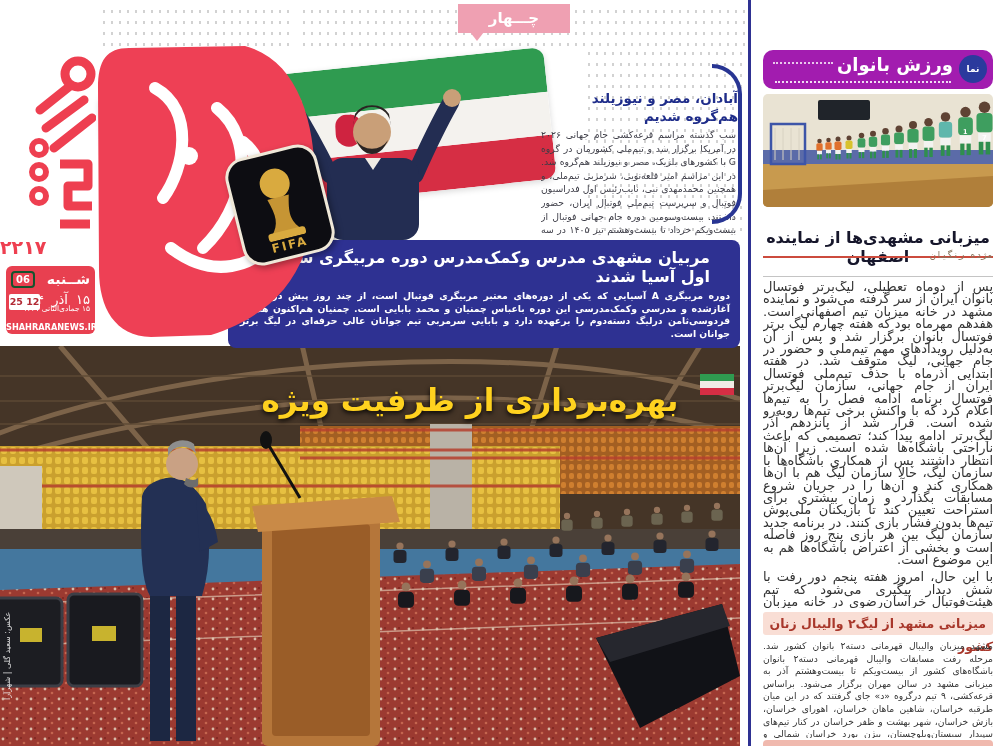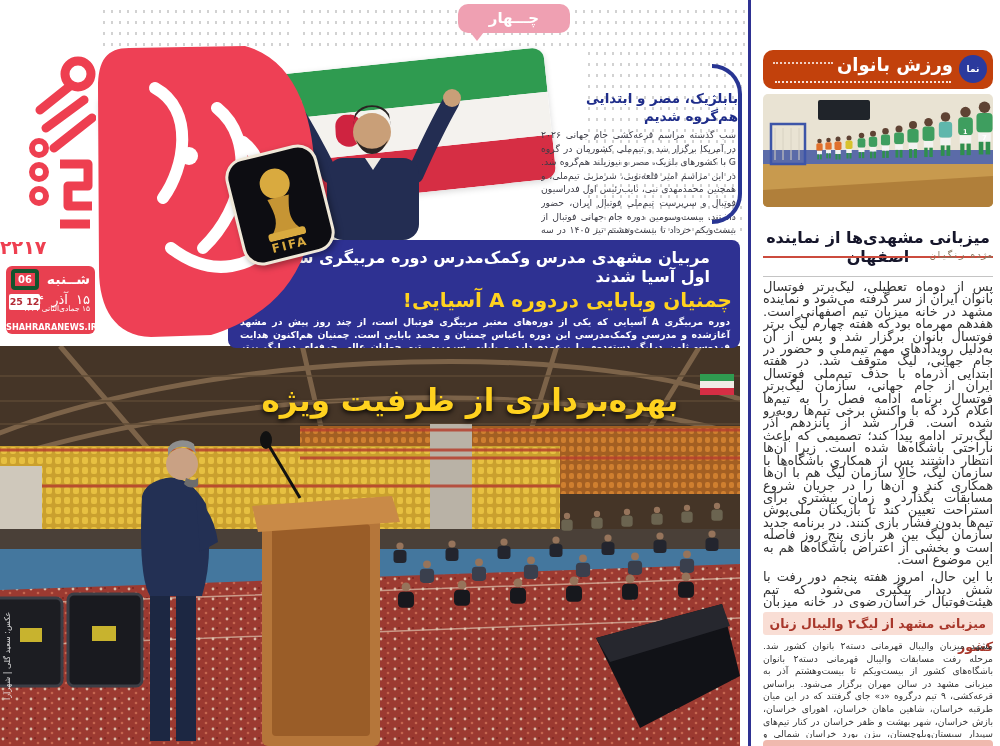--- a/index.html
+++ b/index.html
@@ -8,29 +8,29 @@
   .abs{position:absolute;}
   .dots{background-image:radial-gradient(#d2d2d2 1px,transparent 1.4px);background-size:8px 11px;}
 
   
   .issue-no{left:0;top:236px;width:96px;text-align:left;color:#ee3f50;font-weight:bold;
             font-size:19px;letter-spacing:5px;direction:rtl;}
   .datebox{left:6px;top:266px;width:89px;height:68px;background:#e84050;border-radius:6px;color:#fff;overflow:hidden;}
   .datebox .row1{position:absolute;top:3px;left:0;right:0;height:20px;direction:rtl;display:flex;
                  justify-content:space-between;align-items:center;padding:0 5px;}
   .weekday{font-size:14px;font-weight:bold;}
-  .daybadge{border:4px solid #14532d;border-radius:4px;font-size:10px;font-weight:bold;padding:0 3px;line-height:13px;}
+  .daybadge{border:2px solid #14532d;border-radius:4px;font-size:10px;font-weight:bold;padding:0 3px;line-height:13px;}
   .jal{position:absolute;top:26px;right:5px;font-size:13px;word-spacing:4px;direction:rtl;}
   .hij{position:absolute;top:38px;right:5px;font-size:7.5px;direction:rtl;}
   .gregbox{position:absolute;left:3px;top:28px;width:31px;height:16px;background:#fff;color:#b22a35;
            font-size:9.5px;font-weight:bold;text-align:center;line-height:16px;border-radius:2px;}
   .site{position:absolute;bottom:2px;left:0;right:0;text-align:center;font-size:8.2px;font-weight:bold;letter-spacing:0;}
 
   
-  .pagetab{left:458px;top:4px;width:112px;height:29px;background:#efa0b2;border-radius:10px;color:#fff;
+  .pagetab{left:458px;top:4px;width:112px;height:29px;background:#efa0b2;border-radius:0;color:#fff;
            font-weight:bold;font-size:15px;text-align:center;line-height:29px;direction:rtl;}
   .pagetab:after{content:"";position:absolute;left:12px;bottom:-8px;border-left:7px solid transparent;
                  border-right:7px solid transparent;border-top:9px solid #efa0b2;}
 
   
   .flagscene{left:95px;top:50px;width:470px;height:190px;z-index:2;}
   .flag{position:absolute;left:8px;top:20px;width:448px;height:132px;transform:rotate(-6deg);
         border-radius:12px;overflow:hidden;box-shadow:0 2px 6px rgba(0,0,0,.15);}
   .flag .g{height:34%;background:#2f9b50;}
   .flag .w{height:33%;background:#f4f2ee;position:relative;}
@@ -66,21 +66,21 @@
   .mainphoto{left:0;top:346px;width:740px;height:400px;overflow:hidden;background:#2c241d;}
   .ph-kick{left:190px;top:360px;width:560px;text-align:center;color:#fff;font-weight:bold;font-size:14.5px;
            direction:rtl;z-index:6;text-shadow:0 1px 3px rgba(0,0,0,.85);}
   .ph-hl{left:190px;top:382px;width:560px;text-align:center;color:#ffd21f;font-weight:bold;font-size:31px;
          direction:rtl;z-index:6;text-shadow:0 2px 5px rgba(0,0,0,.9);}
   .credit{left:3px;top:700px;transform:rotate(-90deg);transform-origin:0 0;white-space:nowrap;color:#f0f0f0;
           font-size:8px;direction:rtl;z-index:6;opacity:.9;}
 
   
   .divider{left:748px;top:0;width:3px;height:746px;background:#2e3192;}
-  .banner{left:763px;top:50px;width:230px;height:39px;background:#c2410c;border-radius:10px;z-index:2;}
+  .banner{left:763px;top:50px;width:230px;height:39px;background:#a21caf;border-radius:10px;z-index:2;}
   .banner .txt{position:absolute;right:40px;top:4px;color:#fff;font-weight:bold;font-size:18px;direction:rtl;}
   .banner .dotline{position:absolute;right:42px;bottom:6px;width:176px;border-top:2px dotted rgba(255,255,255,.85);}
   .banner .dotline2{position:absolute;left:10px;top:12px;width:60px;border-top:2px dotted rgba(255,255,255,.75);}
   .nama{position:absolute;right:6px;top:5px;width:28px;height:28px;border-radius:50%;background:#2b3a9d;
         color:#fff;font-size:9px;font-weight:bold;text-align:center;line-height:28px;}
   .fphoto{left:763px;top:94px;width:230px;height:113px;border-radius:5px;overflow:hidden;}
   .fkick{left:763px;top:212px;width:230px;text-align:center;color:#3f4f96;font-weight:bold;font-size:11.5px;direction:rtl;}
   .fhl{left:763px;top:228px;width:230px;text-align:center;color:#16162b;font-weight:bold;font-size:16px;direction:rtl;}
   .redrule{left:763px;top:256px;width:230px;height:2px;background:#cc4b3d;}
   .byline{left:763px;top:249px;width:230px;text-align:right;color:#8b7760;font-size:9.5px;direction:rtl;font-family:Liberation Mono, monospace;}
@@ -165,27 +165,26 @@
 
   <div class="abs fifabadge">
     <svg width="88" height="86" viewBox="0 0 88 86">
       <circle cx="44" cy="30" r="15" fill="#d9aa3f"></circle>
       <path d="M33 44 C38 62 38 70 29 80 L59 80 C50 70 50 62 55 44 Z" fill="#c69534"></path>
       <rect x="25" y="78" width="38" height="8" rx="3" fill="#d9aa3f"></rect>
     </svg>
     <div class="lbl">FIFA</div>
   </div>
 
-  <div class="abs lead-hl">بابلژیک، مصر و ابتدایی هم‌گروه شدیم</div>
+  <div class="abs lead-hl">آبادان، مصر و نیوزیلند هم‌گروه شدیم</div>
   <div class="abs lead-body">شب گذشته مراسم قرعه‌کشی جام جهانی ۲۰۲۶ در آمریکا برگزار شد و تیم‌ملی کشورمان در گروه G با کشورهای بلژیک، مصر و نیوزیلند هم‌گروه شد. در این مراسم امیر قلعه‌نویی، سرمربی تیم‌ملی، و همچنین محمدمهدی نبی، نایب‌رئیس اول فدراسیون فوتبال و سرپرست تیم‌ملی فوتبال ایران، حضور داشتند. بیست‌وسومین دوره جام جهانی فوتبال از بیست‌ویکم خرداد تا بیست‌وهشتم تیر ۱۴۰۵ در سه کشور آمریکا، مکزیک و کانادا با حضور ۴۸ تیم در قالب دوازده گروه برگزار خواهد شد.</div>
   <div class="abs bracket"></div>
 
   <div class="abs band">
     <div class="kick">مربیان مشهدی مدرس وکمک‌مدرس دوره مربیگری سطح اول آسیا شدند</div>
-    <div class="hl">چمنیان وبابایی دردوره A آسیایی!</div>
     <div class="bd">دوره مربیگری A آسیایی که یکی از دوره‌های معتبر مربیگری فوتبال است، از چند روز پیش در مشهد آغازشده و مدرسی وکمک‌مدرسی این دوره باعباس چمنیان و محمد بابایی است. چمنیان هم‌اکنون هدایت فردوسی‌ثامن درلیگ دسته‌دوم را برعهده دارد و بابایی سرمربی تیم جوانان عالی حرفه‌ای در لیگ برتر جوانان است.</div>
   </div>
 
   <div class="abs mainphoto">
     <svg width="740" height="400" viewBox="0 0 740 400">
       <defs>
         <symbol id="cs" viewBox="0 0 16 22">
           <circle cx="8" cy="4" r="3.6" fill="#96745b"></circle>
           <rect x="1.5" y="8" width="13" height="13" rx="3.5" fill="currentColor"></rect>
         </symbol>

